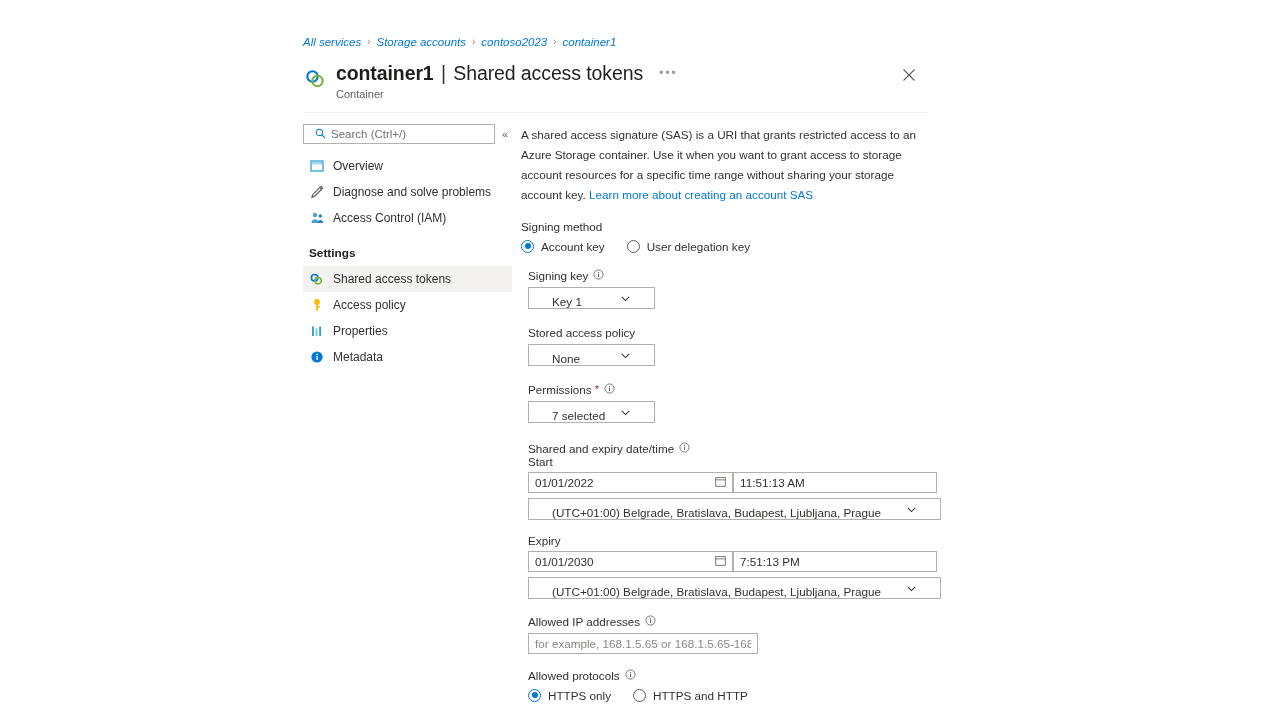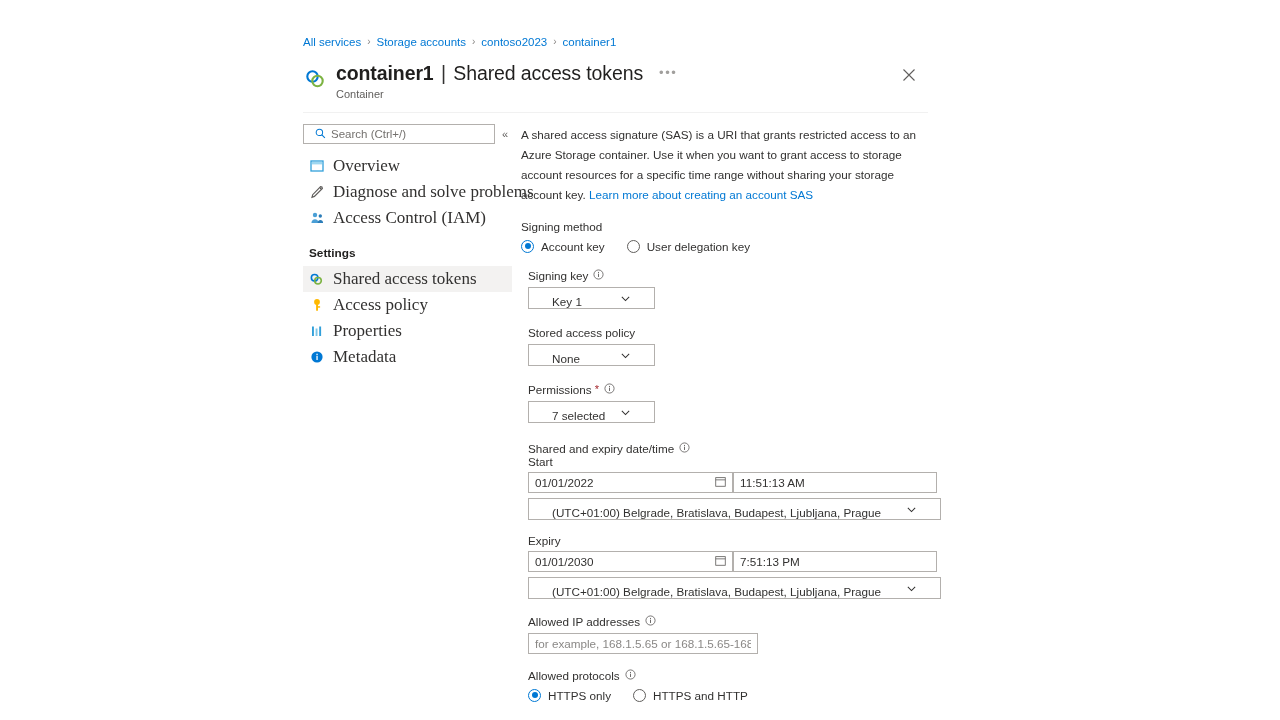--- a/index.html
+++ b/index.html
@@ -18,20 +18,21 @@
 
   
   .breadcrumb {
     display: flex; align-items: center;
     font-size: 11.5px; height: 16px;
     color: #0078d4;
   }
   .breadcrumb a {
     color: #0078d4; text-decoration: none; cursor: pointer;
     white-space: nowrap;
+    font-style: italic;
   }
   .breadcrumb .sep {
     color: #8a8886; margin: 0 6px; font-size: 10px; line-height: 1;
   }
 
   
   .title-row {
     display: flex; align-items: flex-start;
     margin-top: 12px; position: relative;
   }
@@ -98,21 +99,21 @@
     display: flex; align-items: center;
     height: 26px; padding-left: 6px; cursor: pointer;
     position: relative;
   }
   .nav-item.selected { background: #f3f2f1; }
   .nav-ico {
     width: 15px; height: 15px; margin-right: 9px; flex: 0 0 auto;
     display: flex; align-items: center; justify-content: center;
   }
   .nav-label {
-    font-size: 17px; color: #323130; white-space: nowrap; font-family: Liberation Serif, serif;
+    font-size: 12px; color: #323130; white-space: nowrap;
   }
   .nav-group-hdr {
     font-size: 11.8px; font-weight: 700; color: #201f1e;
     padding-left: 6px; margin-top: 15px; margin-bottom: 6px;
   }
 
   
   .content { flex: 1 1 auto; padding-left: 9px; padding-top: 1px; }
   .intro {
     font-size: 11.7px; color: #323130; line-height: 1.72;

